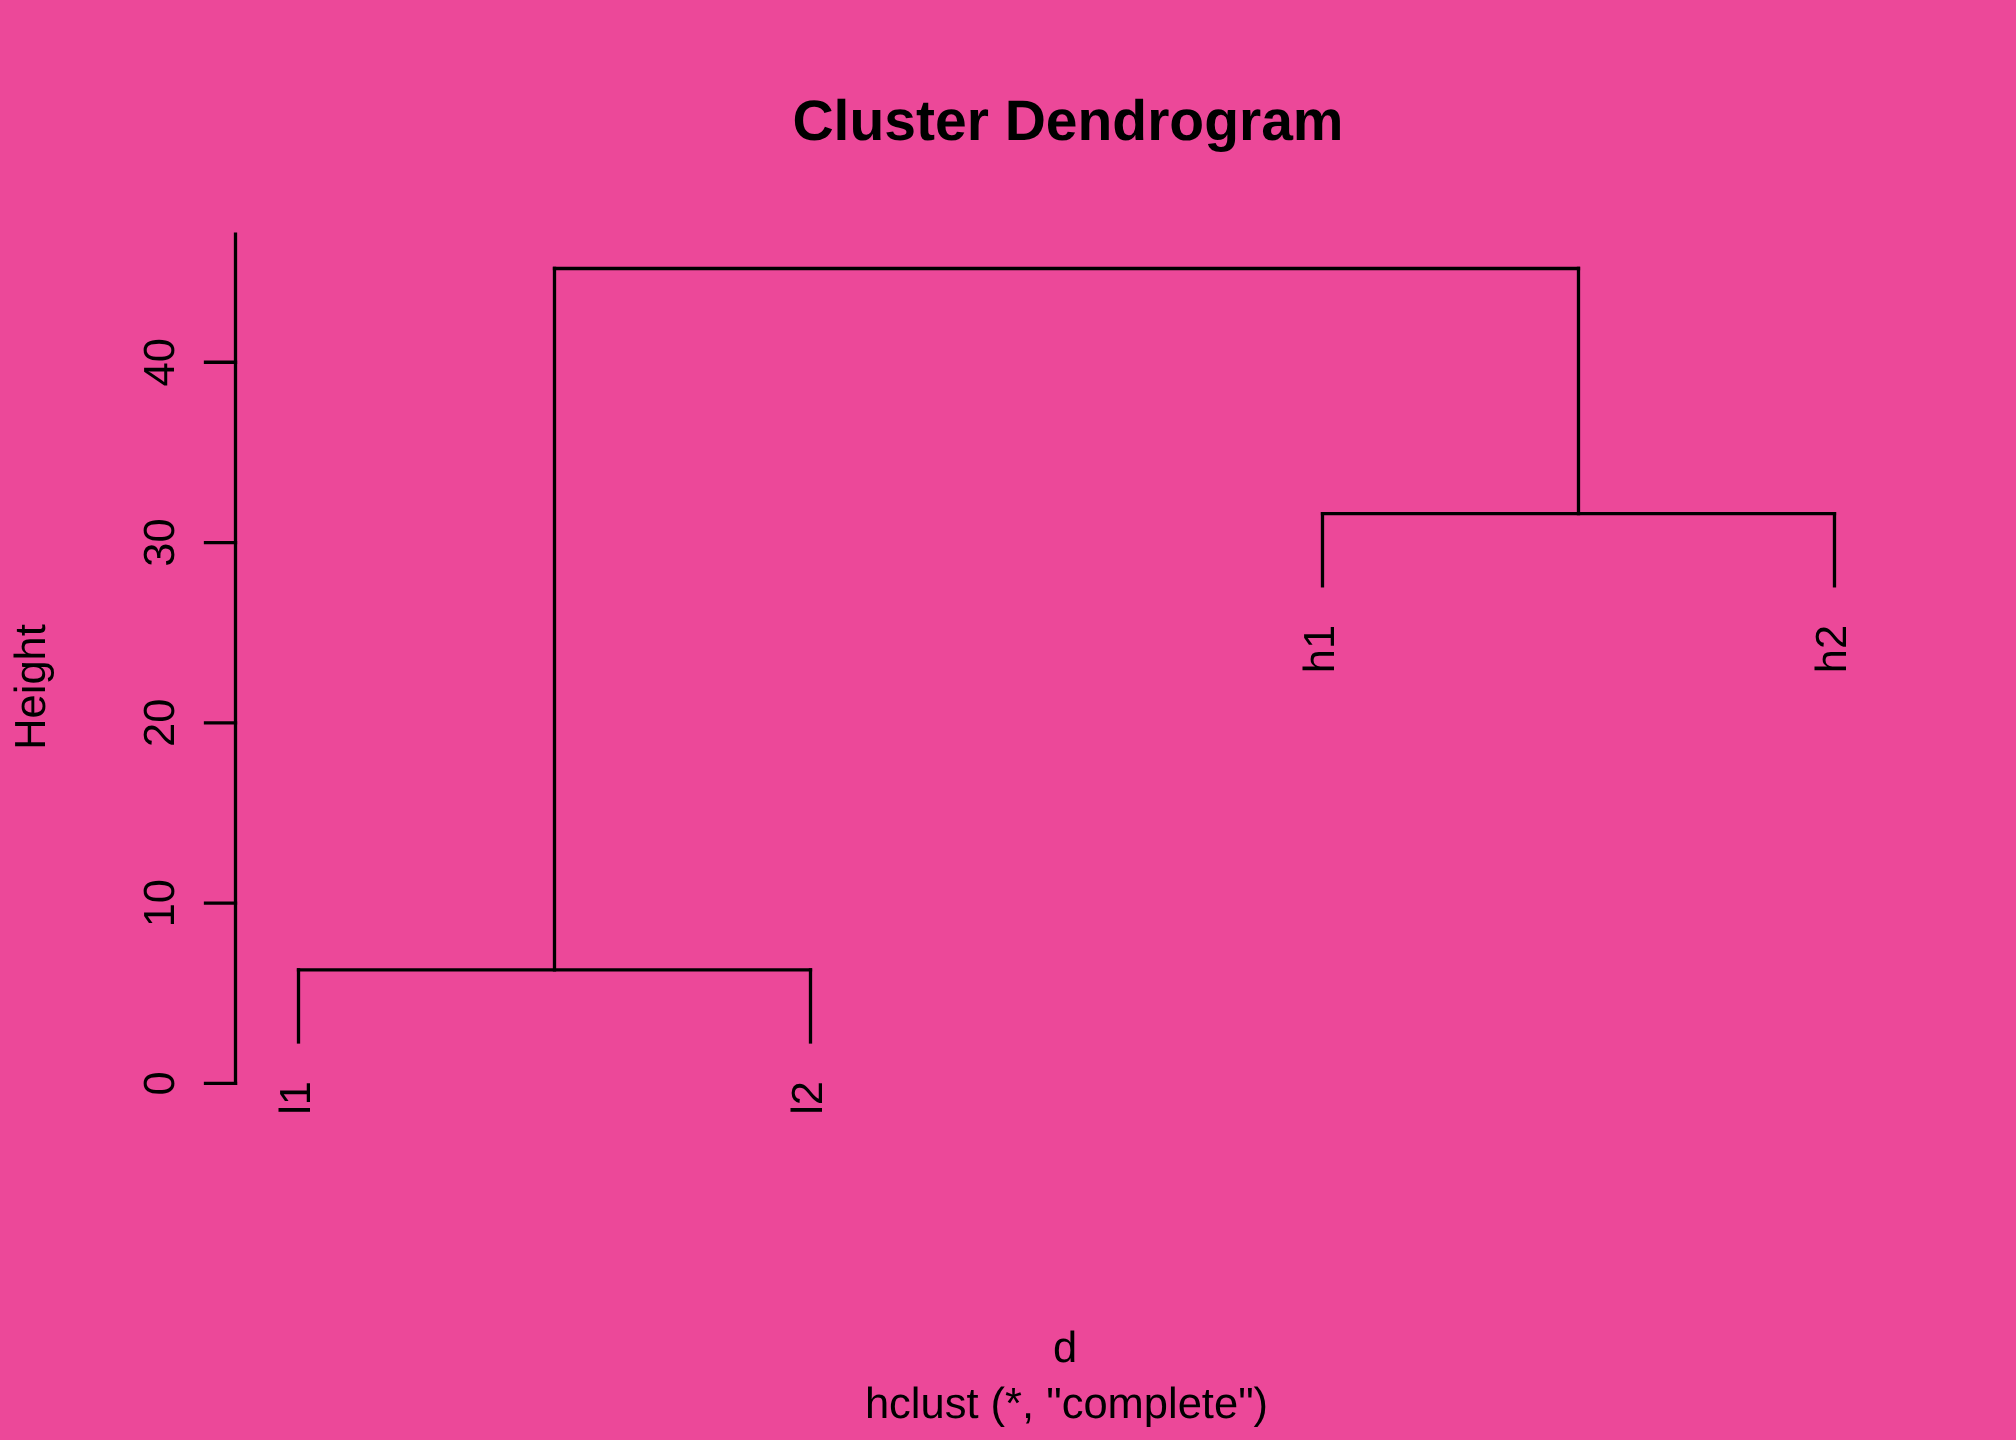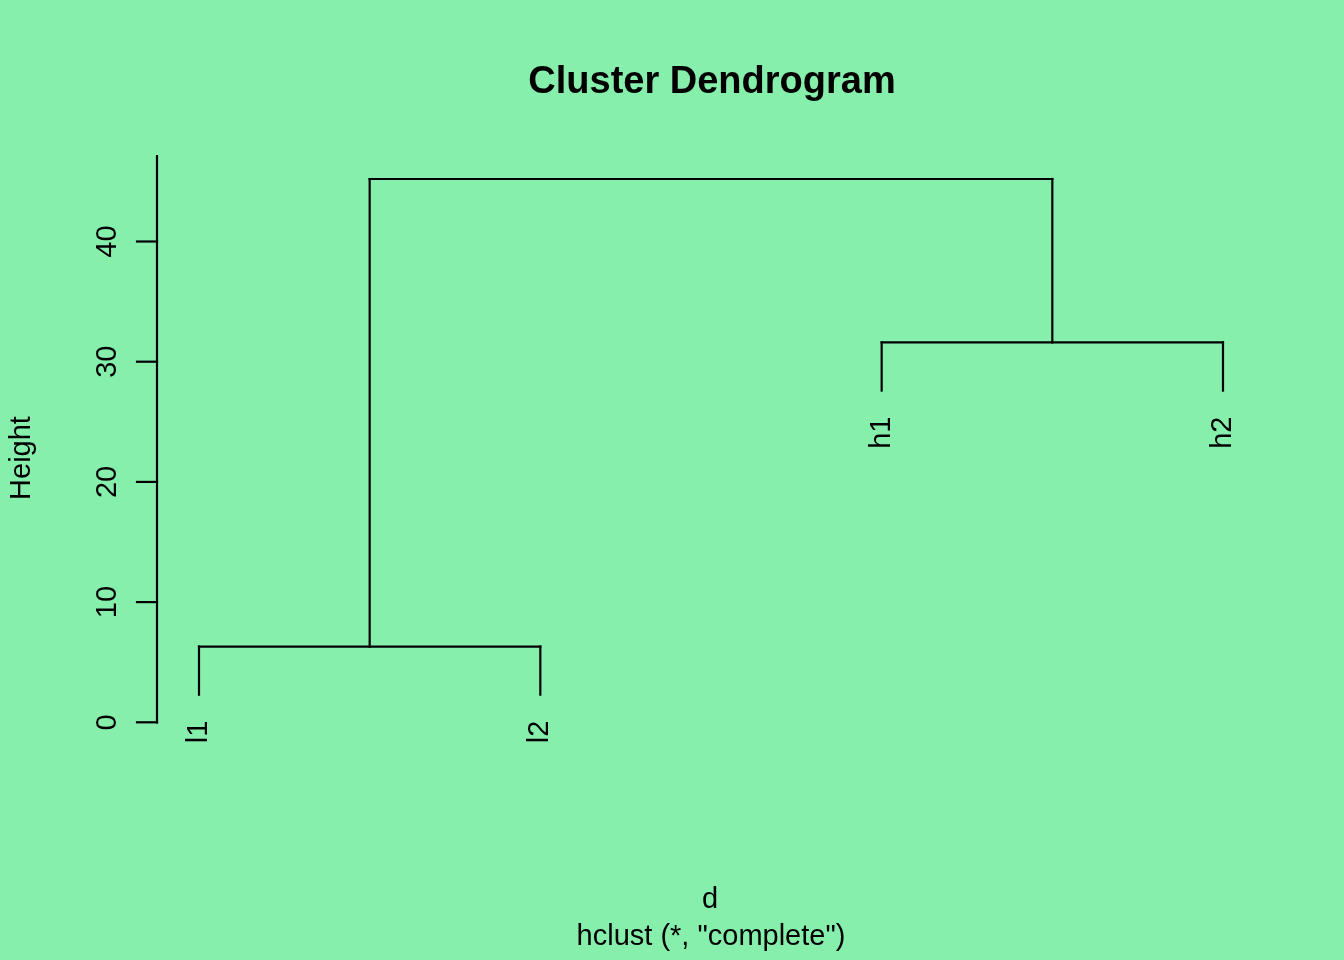--- a/index.html
+++ b/index.html
@@ -10,21 +10,21 @@
   body {
     width: 1344px;
     height: 960px;
     overflow: hidden;
     font-family: "Liberation Sans", sans-serif;
   }
   .plot-wrap {
     position: relative;
     width: 1344px;
     height: 960px;
-    background: #86efac;
+    background: #ec4899;
   }
   svg text {
     font-family: "Liberation Sans", sans-serif;
     fill: #000000;
   }
   .chart-title {
     font-size: 38px;
     font-weight: bold;
   }
   .axis-label, .tick-label, .leaf-label, .caption {

